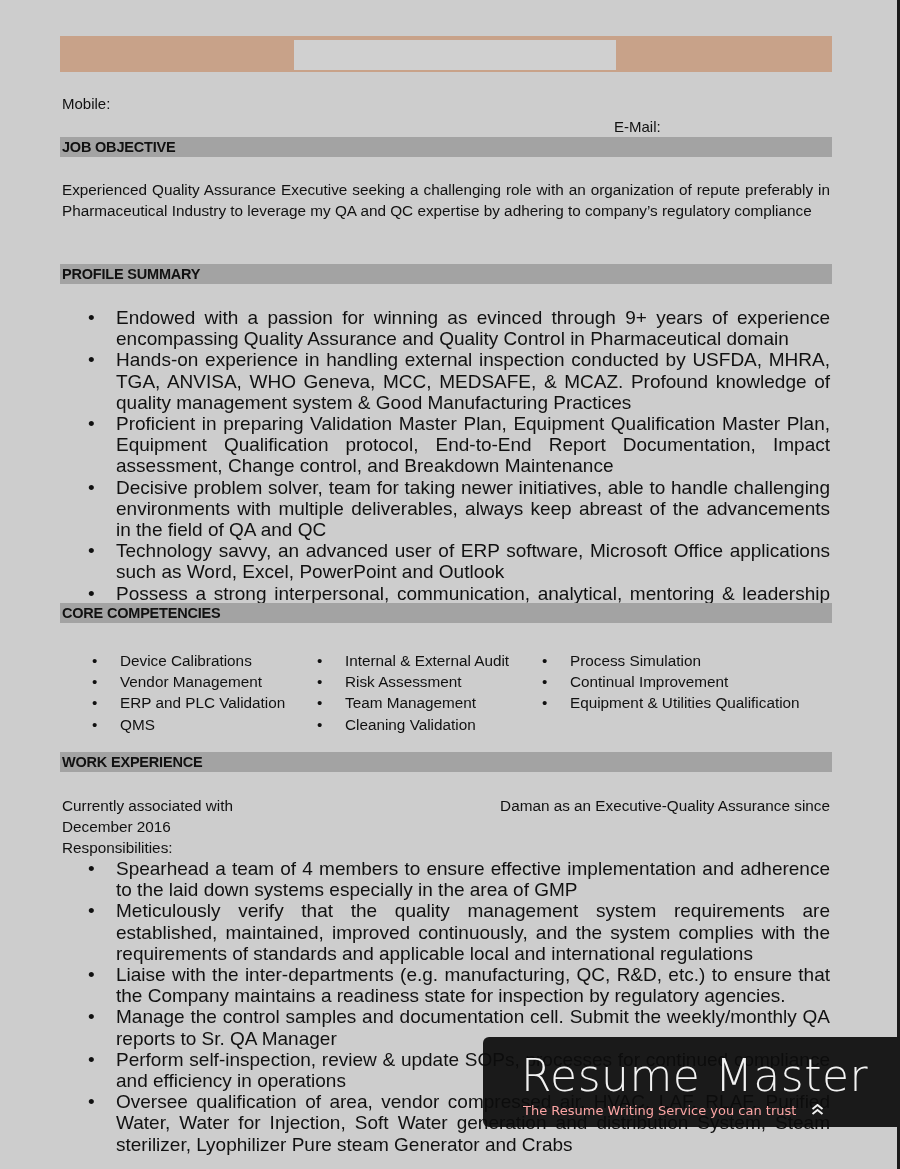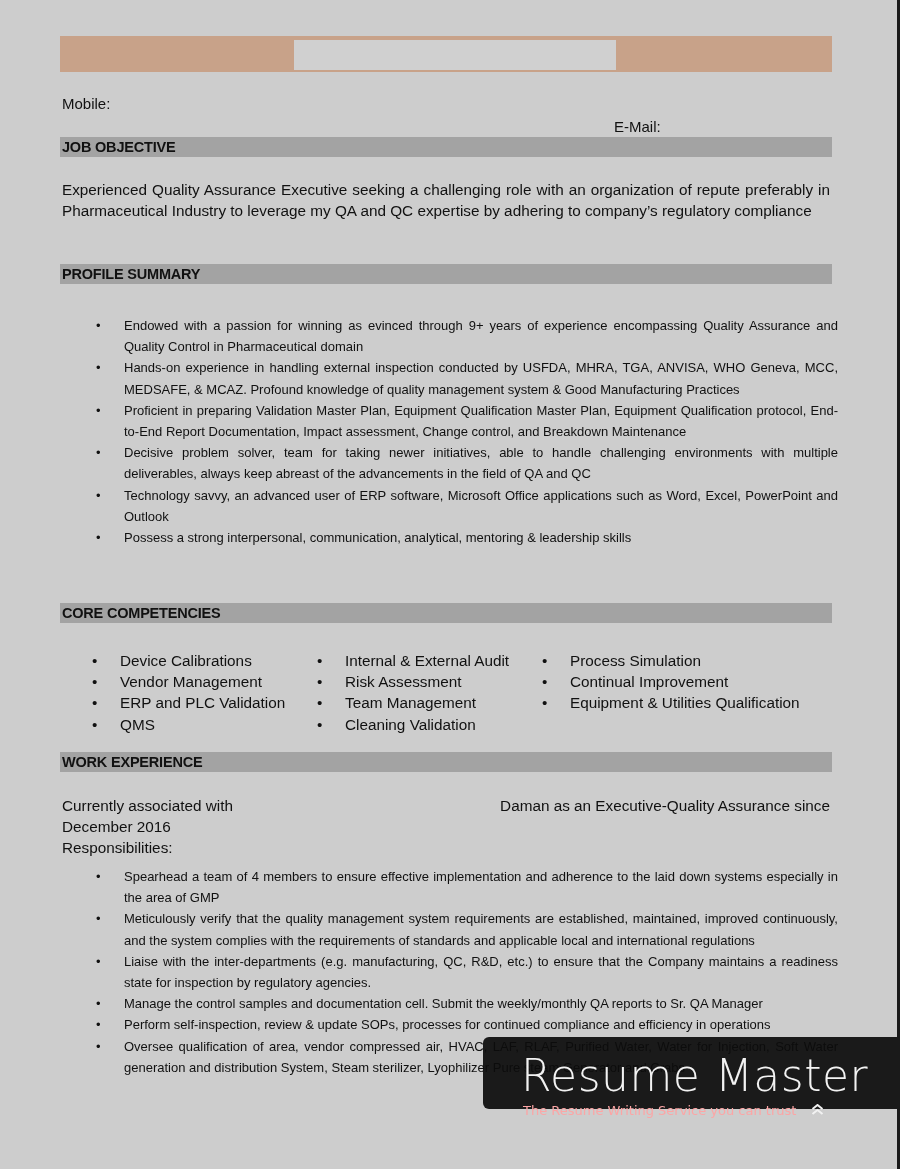--- a/index.html
+++ b/index.html
@@ -24,36 +24,36 @@
   .section-bar {
     position: absolute; left: 60px; width: 772px; height: 20px;
     background: #a3a3a3; font-weight: bold; font-size: 14.5px; line-height: 21px;
     padding-left: 2px; box-sizing: border-box; letter-spacing: -0.2px;
   }
   .para {
     position: absolute; left: 62px; width: 768px; font-size: 15.3px; line-height: 21.2px;
     text-align: justify;
   }
   ul.bullets {
-    position: absolute; left: 62px; width: 768px; margin: 8px; padding: 0; list-style: none;
-    font-size: 13px; line-height: 21.2px;
+    position: absolute; left: 62px; width: 768px; margin: 0; padding: 0; list-style: none;
+    font-size: 19px; line-height: 21.2px;
   }
   ul.bullets li { position: relative; padding-left: 54px; text-align: justify; }
   ul.bullets li::before {
     content: "•"; position: absolute; left: 26px; top: 0;
   }
   .comp-col {
     position: absolute; top: 646px; margin: 4px; padding: 0; list-style: none;
     font-size: 15.3px; line-height: 21.2px;
   }
   .comp-col li { position: relative; padding-left: 28px; white-space: nowrap; }
   .comp-col li::before { content: "•"; position: absolute; left: 0; }
   .b { font-weight: normal; }
   .watermark {
-    position: absolute; left: 483px; top: 1037px; width: 414px; height: 72px;
+    position: absolute; left: 483px; top: 1037px; width: 414px; height: 90px;
     background: rgba(12,12,12,0.93); border-radius: 6px 0 0 6px; color: #f2f2f2;
   }
   .wm-title {
     position: absolute; left: 38px; top: 14px; font-size: 44px; line-height: 50px;
     font-family: "DejaVu Sans", sans-serif; font-weight: 200; letter-spacing: 0.5px;
   }
   .wm-tag {
     position: absolute; left: 40px; top: 66px; font-size: 13px; line-height: 16px;
     font-family: "DejaVu Sans", sans-serif; color: #fca5a5;
   }

